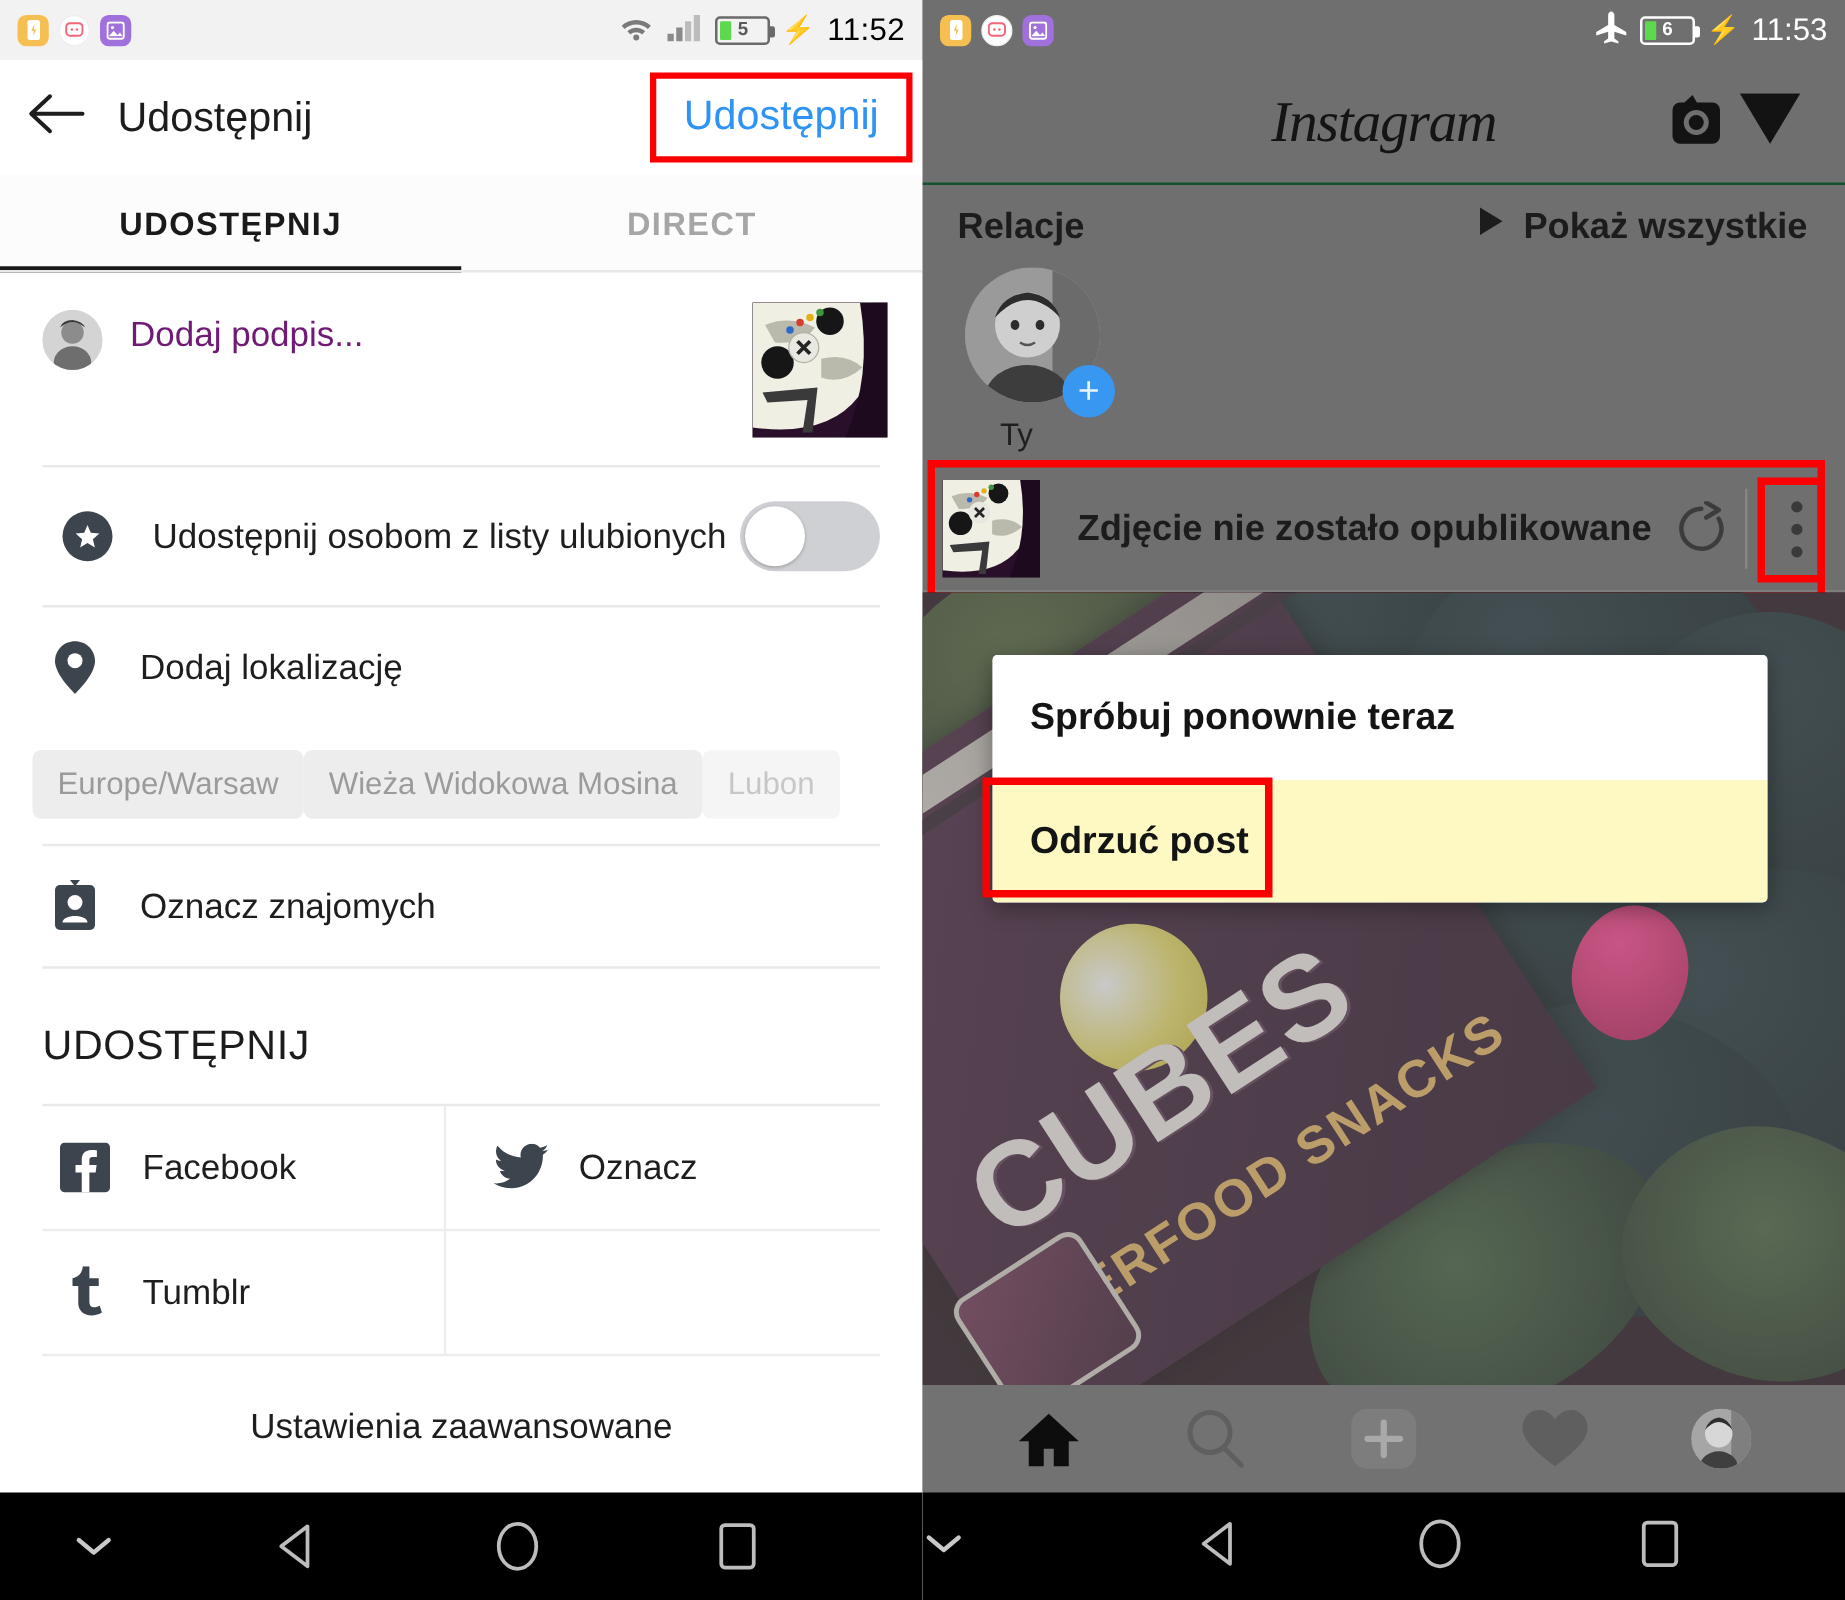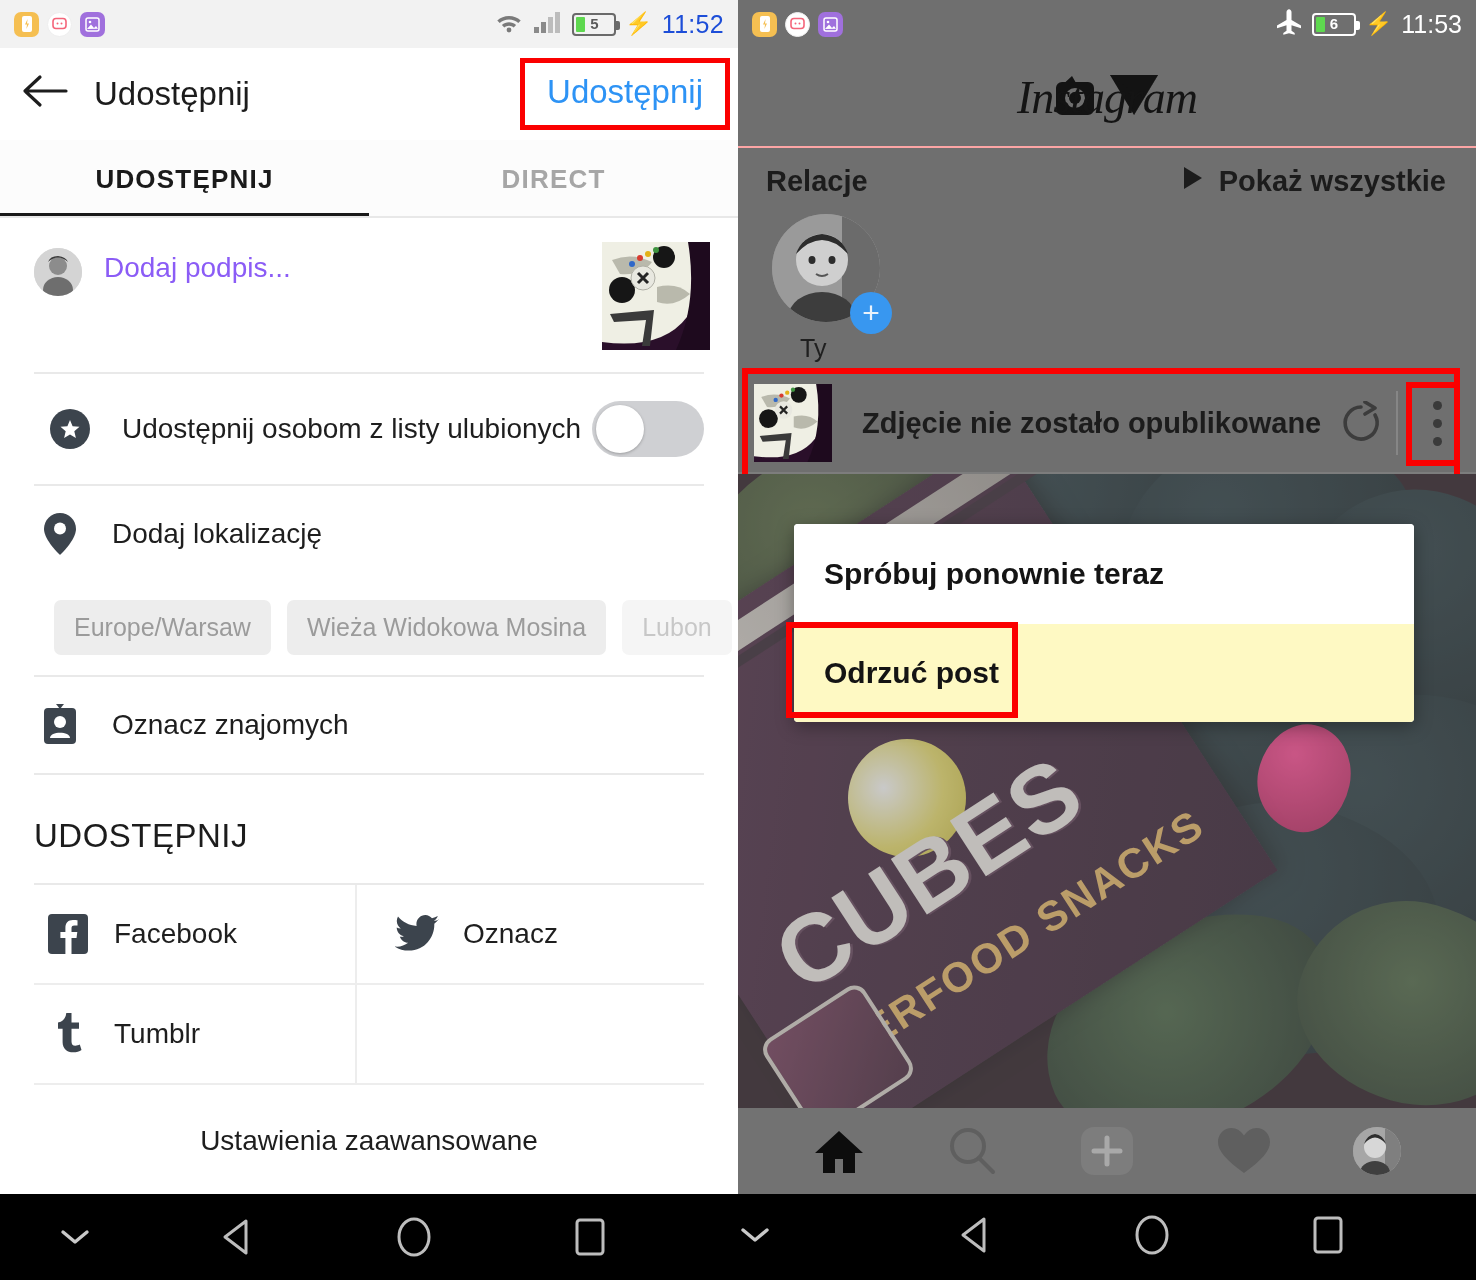--- a/index.html
+++ b/index.html
@@ -28,21 +28,21 @@
   .sb-spacer { flex: 1; }
   .sb-right { display: flex; align-items: center; gap: 9px; }
   .notif-ico {
     width: 25px; height: 25px; border-radius: 7px;
     display: flex; align-items: center; justify-content: center;
     position: relative;
   }
   .ni-battery { background: #f5bf52; }
   .ni-msg { background: #ffffff; border: 1px solid #eee; border-radius: 50%; }
   .ni-photo { background: #a070dd; }
-  .sb-time { font-size: 25px; color: #1d4ed8; letter-spacing: .3px; }
+  .sb-time { font-size: 25px; color: #000000; letter-spacing: .3px; }
   .batt {
     width: 44px; height: 23px; border: 2.5px solid #6a6a6a;
     border-radius: 4px; position: relative;
     display: flex; align-items: center; padding: 2px;
   }
   .batt::after {
     content: ""; position: absolute; right: -6px; top: 6px;
     width: 4px; height: 9px; background: #6a6a6a; border-radius: 0 2px 2px 0;
   }
   .batt .fill { width: 9px; height: 100%; background: #5ed84f; border-radius: 1px; }
@@ -90,21 +90,21 @@
   .caption-row {
     display: flex; align-items: flex-start;
     padding: 24px 28px 22px 34px; gap: 22px;
   }
   .avatar-sm {
     width: 48px; height: 48px; border-radius: 50%;
     background: #d8d8d8; overflow: hidden; flex: 0 0 48px;
     margin-top: 6px;
   }
   .caption-input {
-    flex: 1; font-size: 28px; color: #8b5cf6; padding-top: 10px;
+    flex: 1; font-size: 28px; color: #701a75; padding-top: 10px;
     background: none; border: none; outline: none;
     font-family: "Liberation Sans", sans-serif;
   }
   .post-thumb {
     width: 108px; height: 108px; flex: 0 0 108px;
     overflow: hidden; background: #2a1d22;
   }
 
   .divider { height: 2px; background: #e9e9e9; margin: 0 34px; }
 
@@ -125,21 +125,21 @@
     position: absolute; left: 4px; top: 4px;
     width: 48px; height: 48px; border-radius: 50%; background: #fff;
     box-shadow: 0 1px 3px rgba(0,0,0,.25);
   }
   .circle-ico {
     width: 40px; height: 40px; border-radius: 50%; background: #3c444d;
     display: flex; align-items: center; justify-content: center;
     color: #fff; font-size: 20px;
   }
 
-  .chips { display: flex; gap: 16px; padding: 18px 34px 20px 54px; overflow: hidden; align-items: center; }
+  .chips { display: flex; gap: 0; padding: 18px 34px 20px 26px; overflow: hidden; align-items: center; }
   .chip {
     background: #ededed; border-radius: 7px;
     padding: 13px 20px; font-size: 25px; color: #9b9b9b;
     white-space: nowrap;
   }
   .chip.faded { opacity: .55; }
 
   .section-title {
     font-size: 33px; color: #1c1c1c; letter-spacing: .5px;
     padding: 42px 34px 28px 34px;
@@ -178,22 +178,22 @@
     display: flex; align-items: center; padding: 0 14px;
   }
   .r-sb-time { font-size: 25px; color: #ffffff; }
   .batt-w { border-color: #ffffff; }
   .batt-w::after { background: #ffffff; }
   .batt-w .num { color: #ffffff; }
   .bolt-w { color: #ffffff; }
 
   .r-header {
     height: 100px; flex: 0 0 100px;
-    display: flex; align-items: center; justify-content: center;
-    padding: 0 34px; border-bottom: 2px solid #fca5a5;
+    display: flex; align-items: center; justify-content: flex-end;
+    padding: 0 34px; border-bottom: 2px solid #14532d;
     position: relative;
   }
   .ig-logo {
     position: absolute; left: 0; right: 0; text-align: center;
     font-family: "Liberation Serif", serif; font-size: 46px;
     font-style: italic; color: #141414; letter-spacing: -1px;
   }
 
   .relacje-bar {
     height: 66px; flex: 0 0 66px;

